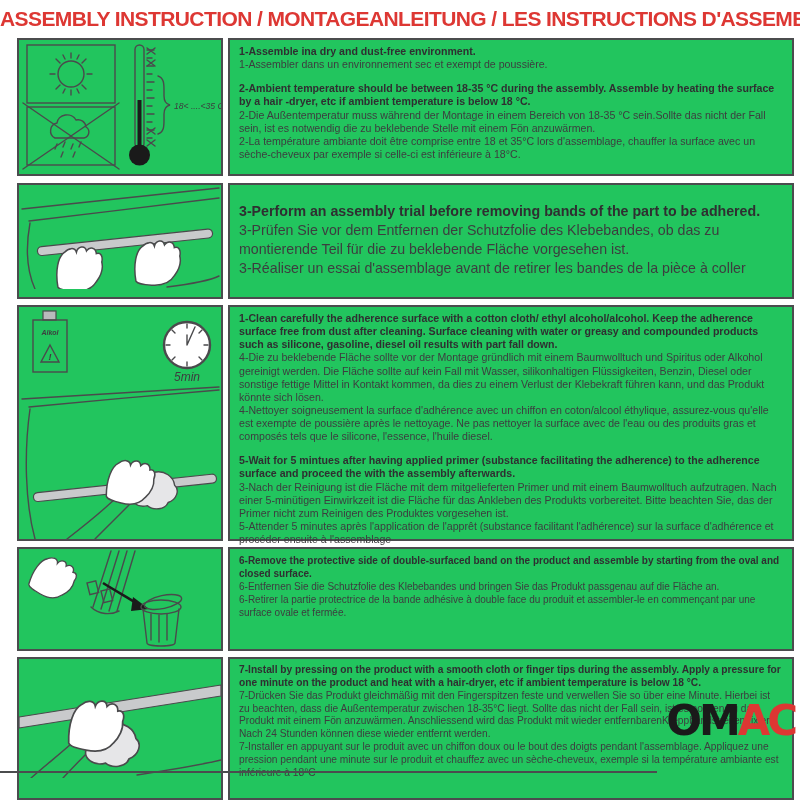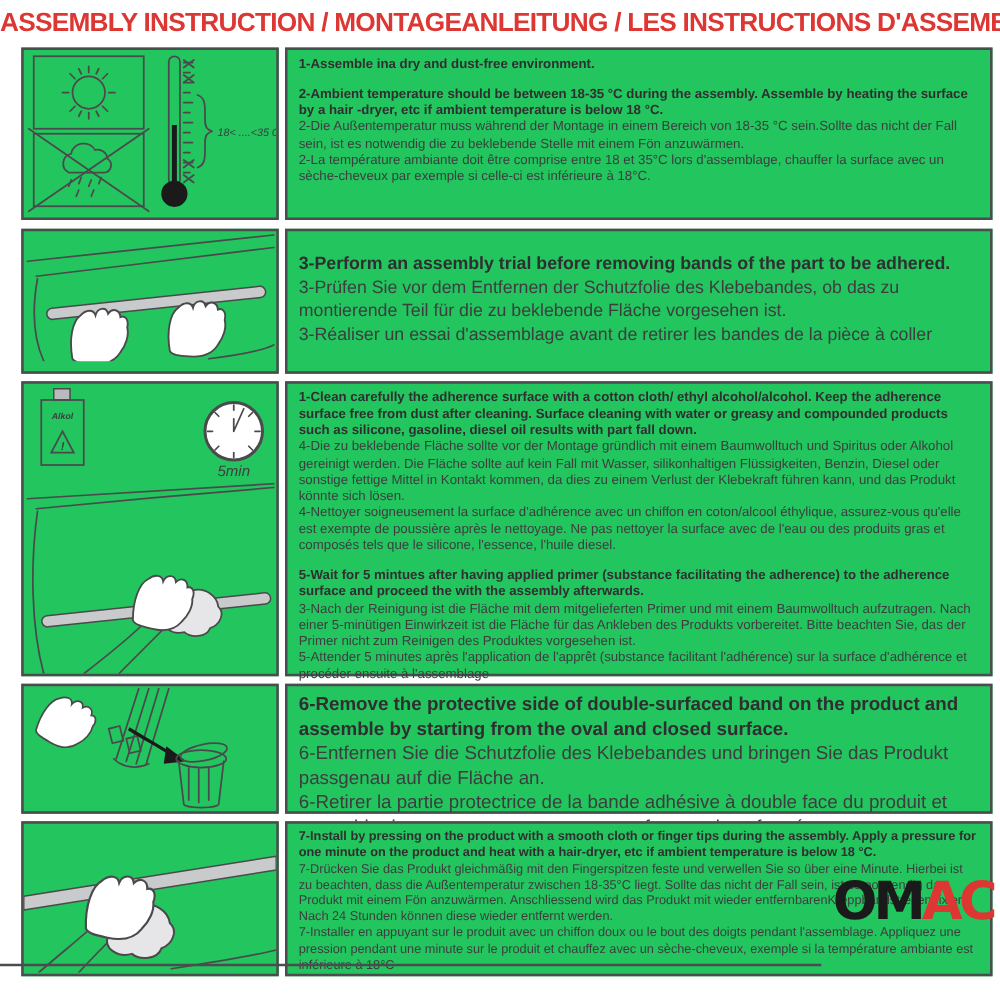--- a/index.html
+++ b/index.html
@@ -15,25 +15,25 @@
   .rows{ position:absolute; left:17px; top:38px; width:777px; }
   .row{ display:flex; align-items:stretch; }
   .cell{ border:2px solid #4b4c4e; background:#22c55e; }
   .illus{ width:206px; flex:0 0 206px; margin-right:5px; overflow:hidden;font-style:italic; }
   .txt{ width:566px; flex:0 0 566px; padding:5px 10px 4px 9px; }
 
   .row1{ height:138px; margin-bottom:7px; }
   .row2{ height:116px; margin-bottom:6px; }
   .row3{ height:236px; margin-bottom:6px; }
   .row4{ height:104px; margin-bottom:6px; }
-  .row5{ height:124px; }
+  .row5{ height:143px; }
 
   .row1 .txt, .row3 .txt { font-size:10.6px; line-height:1.24; }
   .row2 .txt { font-size:14.2px; line-height:1.34; padding-top:17px; }
-  .row4 .txt { font-size:15px; line-height:1.30; }
+  .row4 .txt { font-size:10px; line-height:1.30; }
   .row5 .txt { font-size:10.2px; line-height:1.26; }
 
   .step + .step { margin-top:11px; }
   p.en { font-weight:700; color:#2f2f31; }
   p { margin:0; }
 
   svg { display:block; }
   .ln { fill:none; stroke:#4a4a4c; stroke-width:1.4; stroke-linecap:round; }
   .strip { fill:#c9cacc; stroke:#4a4a4c; stroke-width:1.2; stroke-linejoin:round; }
   .svgtxt { font-family:"Liberation Sans", sans-serif; fill:#3d3d3f; }
@@ -74,20 +74,21 @@
           <path class="ln" d="M128,10 h7 M128,18 h5 M128,26 h7 M128,34 h5 M128,42 h7 M128,50 h5 M128,58 h7 M128,66 h5 M128,74 h7 M128,82 h5 M128,90 h7 M128,98 h5"></path>
           <path class="ln" d="M128,8 l8,6 M136,8 l-8,6 M128,20 l8,6 M136,20 l-8,6 M128,88 l8,6 M136,88 l-8,6 M128,100 l8,6 M136,100 l-8,6" stroke-width="1"></path>
           <path class="ln" d="M139,36 C145,38 145,44 145,50 L145,56 C145,62 147,64 151,65 C147,66 145,68 145,74 L145,80 C145,86 145,92 139,94"></path>
           <text class="svgtxt" x="155" y="69" font-size="8.6">18&lt; ....&lt;35 C</text>
         </g>
       </svg>
     </div>
     <div class="txt cell" style="border-left:2px solid #4b4c4e;">
       <div class="step">
         <p class="en">1-Assemble ina dry and dust-free environment.</p>
+        <p>1-Assembler dans un environnement sec et exempt de poussière.</p>
       </div>
       <div class="step">
         <p class="en">2-Ambient temperature should be between 18-35 °C  during the assembly. Assemble by heating the surface by a hair -dryer, etc if ambient temperature is below 18 °C.</p>
         <p>2-Die Außentemperatur muss während der Montage in einem Bereich von 18-35 °C  sein.Sollte das nicht der Fall sein, ist es notwendig die zu beklebende Stelle mit einem Fön anzuwärmen.</p>
         <p>2-La température ambiante doit être comprise entre 18 et 35°C lors d'assemblage, chauffer la surface avec un sèche-cheveux par exemple si celle-ci est inférieure à 18°C.</p>
       </div>
     </div>
   </div>
 
   <div class="row row2">

